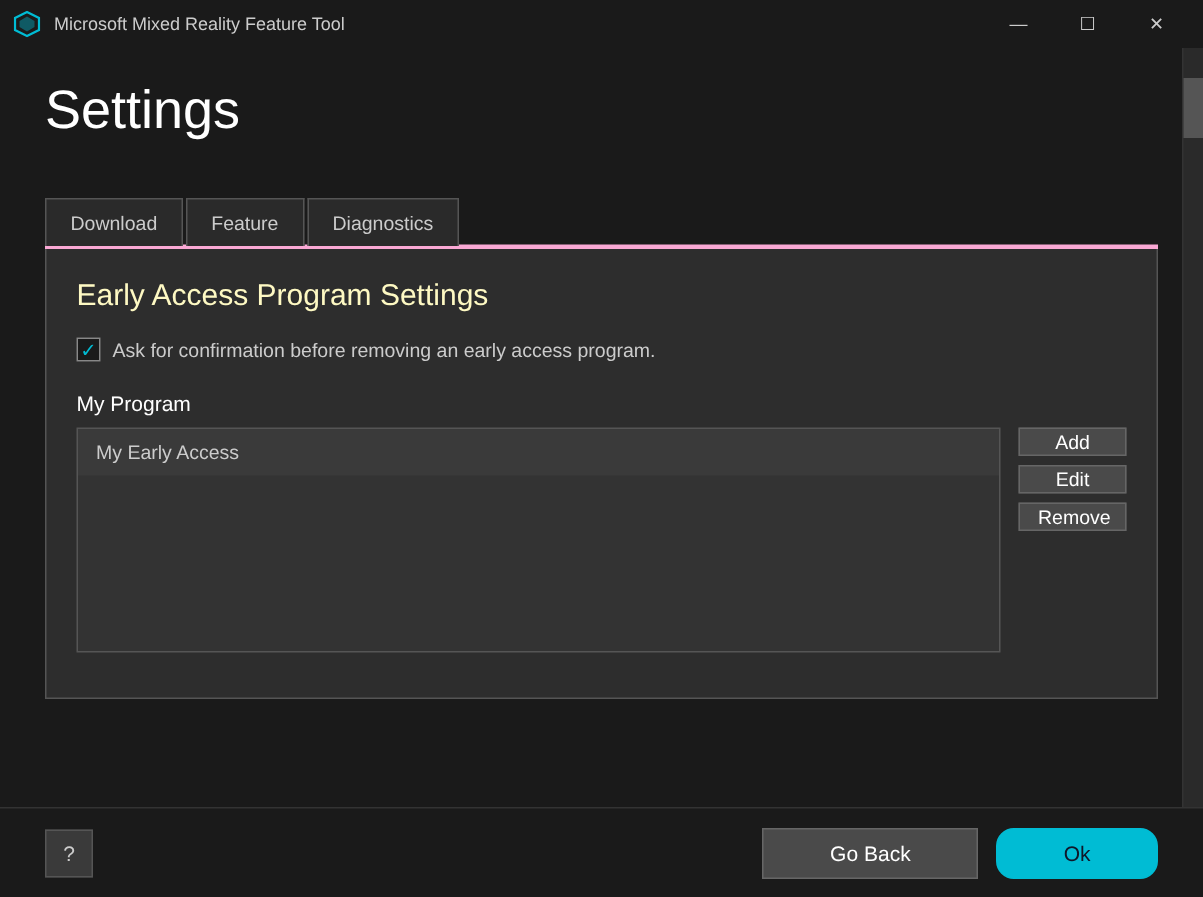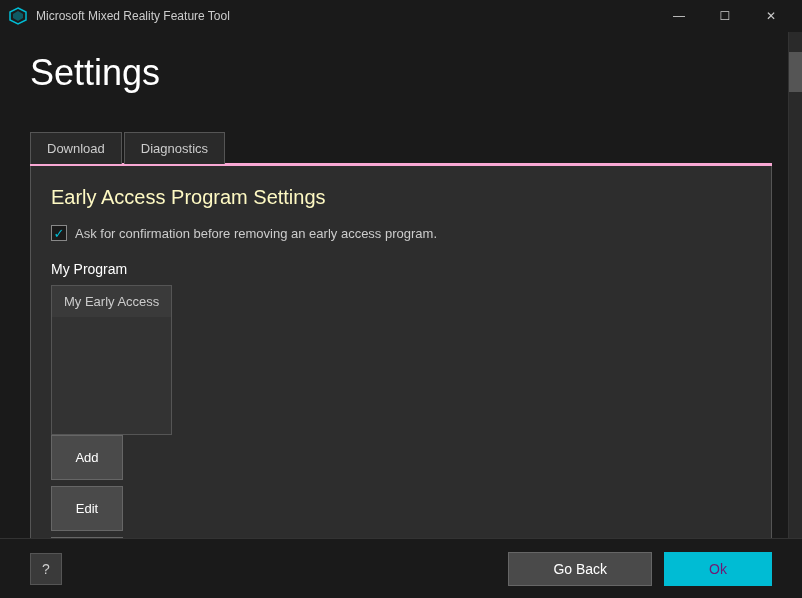--- a/index.html
+++ b/index.html
@@ -136,22 +136,22 @@
     .section-label {
       font-size: 14px;
       color: #ffffff;
       font-weight: 500;
       margin-bottom: 8px;
     }
 
     
     .list-row {
       display: flex;
+      gap: 12px;
       align-items: flex-start;
-      flex-direction: column;
     }
     .list-box {
       flex: 1;
       background: #333333;
       border: 1px solid #555;
       min-height: 150px;
       padding: 0;
       overflow-y: auto;
     }
     .list-item {
@@ -162,21 +162,21 @@
       background: #3a3a3a;
     }
 
     .list-buttons {
       display: flex;
       flex-direction: column;
       gap: 6px;
     }
     .action-btn {
       width: 72px;
-      padding: 14px 12px;
+      padding: 1px 12px;
       background: #4a4a4a;
       border: 1px solid #666;
       color: #ffffff;
       font-size: 13px;
       cursor: pointer;
       text-align: center;
     }
 
     
     .footer {
@@ -216,22 +216,23 @@
       border: 1px solid #666;
       font-size: 14px;
       cursor: pointer;
     }
     .footer-btn.secondary {
       background: #4a4a4a;
       color: #ffffff;
     }
     .footer-btn.primary {
       background: #00bcd4;
-      color: #701a75;
+      color: #0f172a;
       border-color: #00bcd4;
+      border-radius: 12px;
     }
 
     
     .right-scrollbar {
       position: absolute;
       right: 0;
       top: 32px;
       bottom: 60px;
       width: 14px;
       background: #2a2a2a;
@@ -261,20 +262,21 @@
     <button class="title-bar-btn">☐</button>
     <button class="title-bar-btn close">✕</button>
   </div>
 </div>
 
 <div class="page-content">
   <h1 class="page-title">Settings</h1>
 
   <div class="tabs">
     <div class="tab">Download</div>
+    <div class="tab">Feature</div>
     <div class="tab">Diagnostics</div>
   </div>
 
   <div class="tab-panel">
     <div class="panel-title">Early Access Program Settings</div>
 
     <div class="checkbox-row">
       <div class="checkbox-box">
         <span class="checkbox-check">✓</span>
       </div>

